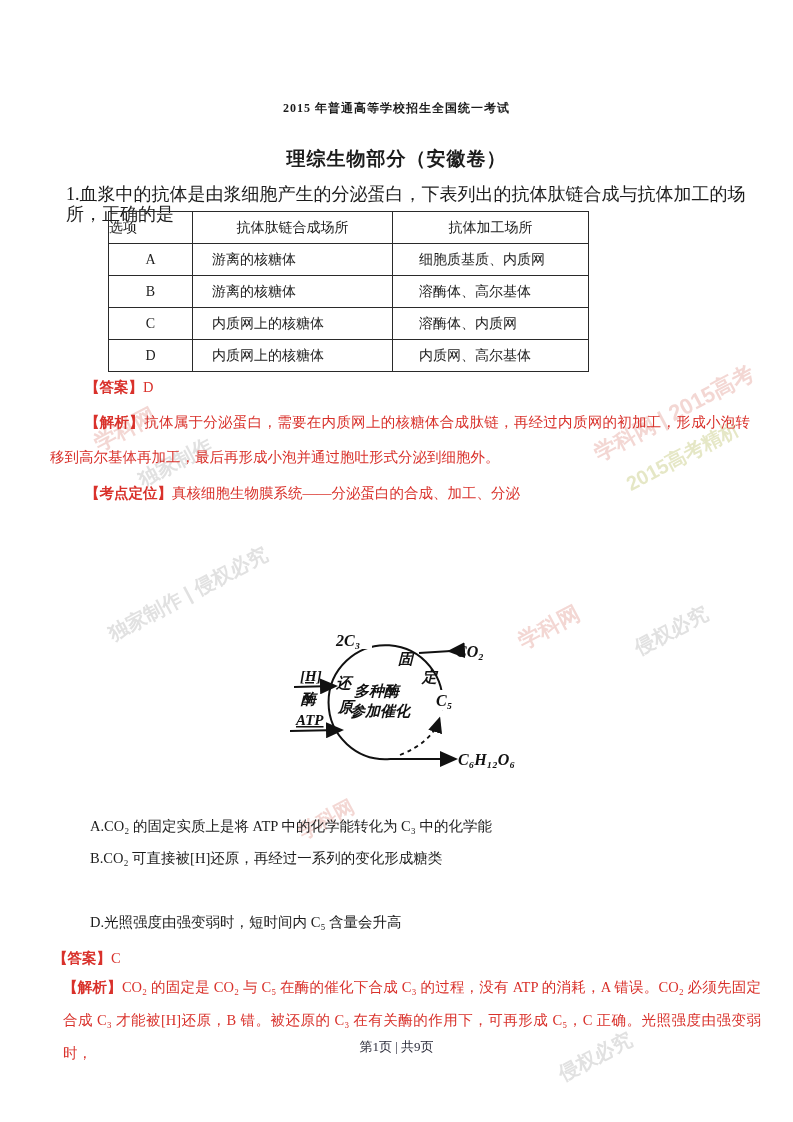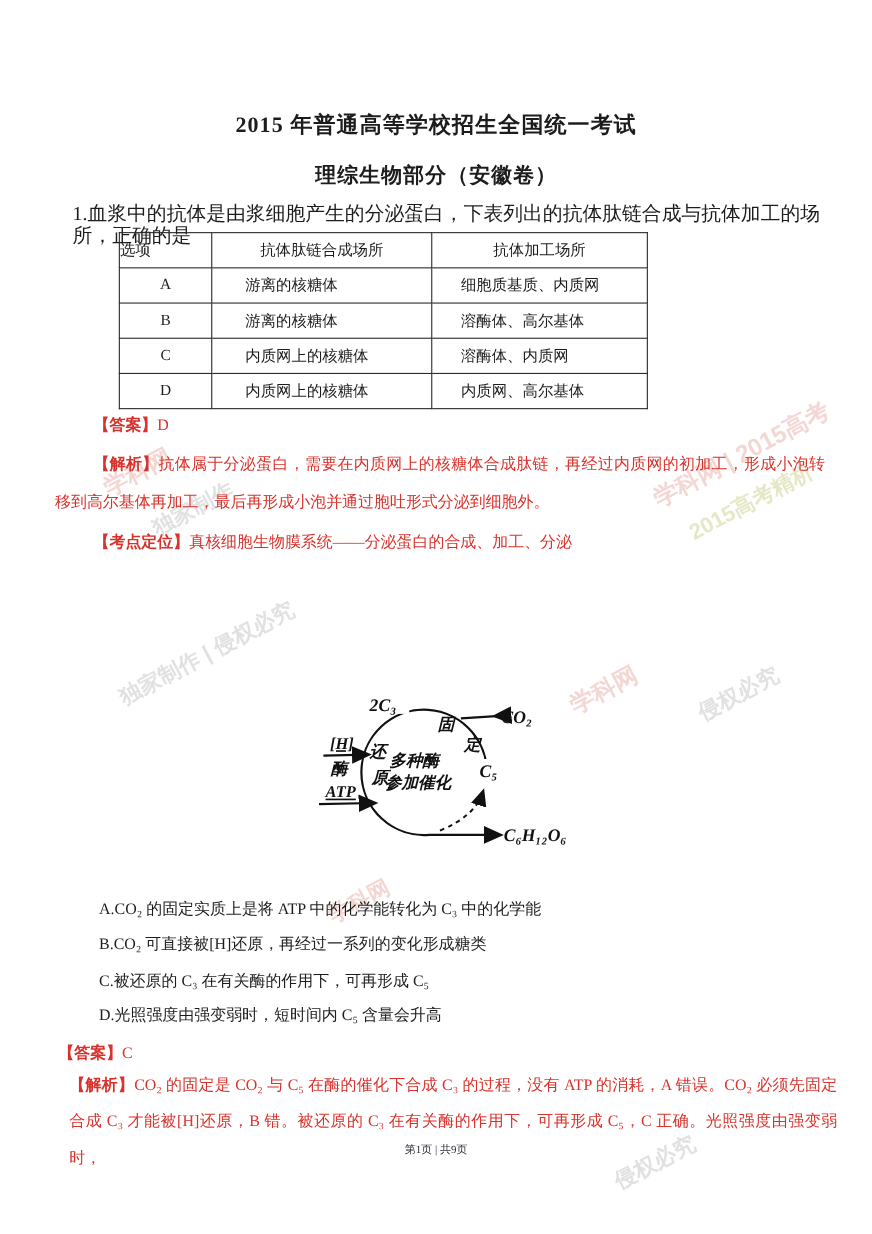--- a/index.html
+++ b/index.html
@@ -5,21 +5,21 @@
   * { margin:0; padding:0; box-sizing:border-box; }
   html,body { background:#ffffff; }
   body { font-family:"Liberation Serif","DejaVu Serif",serif; color:#1c1c1c; }
   .page {
     position:relative; width:793px; height:1122px; margin:0 auto;
     background:#ffffff; overflow:hidden;
   }
   .abs { position:absolute; }
   .doc-title {
     left:0; right:0; top:100px; text-align:center;
-    font-size:20px; font-weight:bold; letter-spacing:1px;
+    font-size:12px; font-weight:bold; letter-spacing:1px;
   }
   .doc-subtitle {
     left:0; right:0; top:146px; text-align:center;
     font-size:19px; font-weight:bold; letter-spacing:1px;
   }
   .stem { font-size:18px; line-height:20px; }
   #q1-stem { left:66px; top:184px; width:690px; }
   #q2-stem { left:66px; top:640px; width:690px; }
 
   
@@ -30,21 +30,21 @@
   table.q1 col.c1 { width:84px; }
   table.q1 col.c2 { width:200px; }
   table.q1 col.c3 { width:196px; }
   table.q1 td {
     border:1.4px solid #2a2a2a; height:32px;
     font-size:14px; vertical-align:middle;
   }
   table.q1 td.opt-h { text-align:left; }
   table.q1 td.opt { text-align:center; font-family:"Liberation Serif",serif; }
   table.q1 td.synth-h, table.q1 td.proc-h { text-align:center; }
-  table.q1 td.synth { padding-left:30px; }
+  table.q1 td.synth { padding-left:19px; }
   table.q1 td.proc { padding-left:26px; }
 
   
   .red { color:#d9312b; font-size:14.5px; }
   .red b { font-weight:bold; }
   .red-block { line-height:35px; text-align:justify; }
   #q1-answer   { left:50px; top:370px; width:700px; text-indent:35px; }
   #q1-analysis { left:50px; top:405px; width:700px; text-indent:35px; }
   #q1-point    { left:50px; top:476px; width:700px; text-indent:35px; }
   #q1-note     { left:50px; top:511px; width:702px; text-indent:35px; }
@@ -55,21 +55,21 @@
   .option { left:90px; width:660px; font-size:14.5px; }
   #opt-a { top:817px; } #opt-b { top:849px; }
   #opt-c { top:882px; } #opt-d { top:913px; }
 
   
   #diagram { left:288px; top:628px; width:260px; height:158px;font-style:italic; }
 
   
   .footer {
     left:0; right:0; top:1038px; text-align:center;
-    font-size:10px; color:#2e2e3c;
+    font-size:13px; color:#2e2e3c;
   }
 
   
   .wm {
     position:absolute; white-space:nowrap; pointer-events:none;
     font-family:"Liberation Sans","DejaVu Sans",sans-serif; font-weight:bold;
     transform:rotate(-28deg); transform-origin:left center;
   }
   .wm-pink  { color:#e5a7a0; opacity:.45; }
   .wm-gray  { color:#c9c9c9; opacity:.55; }
@@ -183,21 +183,20 @@
       <text x="48" y="60" font-size="15">还</text>
       <text x="50" y="84" font-size="15">原</text>
       <text x="66" y="68" font-size="15">多种酶</text>
       <text x="62" y="88" font-size="15">参加催化</text>
       <text x="170" y="137" font-size="16">C₆H₁₂O₆</text>
     </svg>
   </div>
 
   <div class="abs option" id="opt-a">A.CO₂ 的固定实质上是将 ATP 中的化学能转化为 C₃ 中的化学能</div>
   <div class="abs option" id="opt-b">B.CO₂ 可直接被[H]还原，再经过一系列的变化形成糖类</div>
-  <div class="abs option" id="opt-c">C.被还原的 C₃ 在有关酶的作用下，可再形成 C₅</div>
   <div class="abs option" id="opt-d">D.光照强度由强变弱时，短时间内 C₅ 含量会升高</div>
 
   <div class="abs red red-block" id="q2-answer">
     <b>【答案】</b><span>C</span>
   </div>
   <div class="abs red red-block" id="q2-analysis">
     <b>【解析】</b><span>CO₂ 的固定是 CO₂ 与 C₅ 在酶的催化下合成 C₃ 的过程，没有 ATP 的消耗，A 错误。CO₂ 必须先固定合成 C₃ 才能被[H]还原，B 错。被还原的 C₃ 在有关酶的作用下，可再形成 C₅，C 正确。光照强度由强变弱时，</span>
   </div>
 
   <div class="abs footer">第1页 | 共9页</div>

